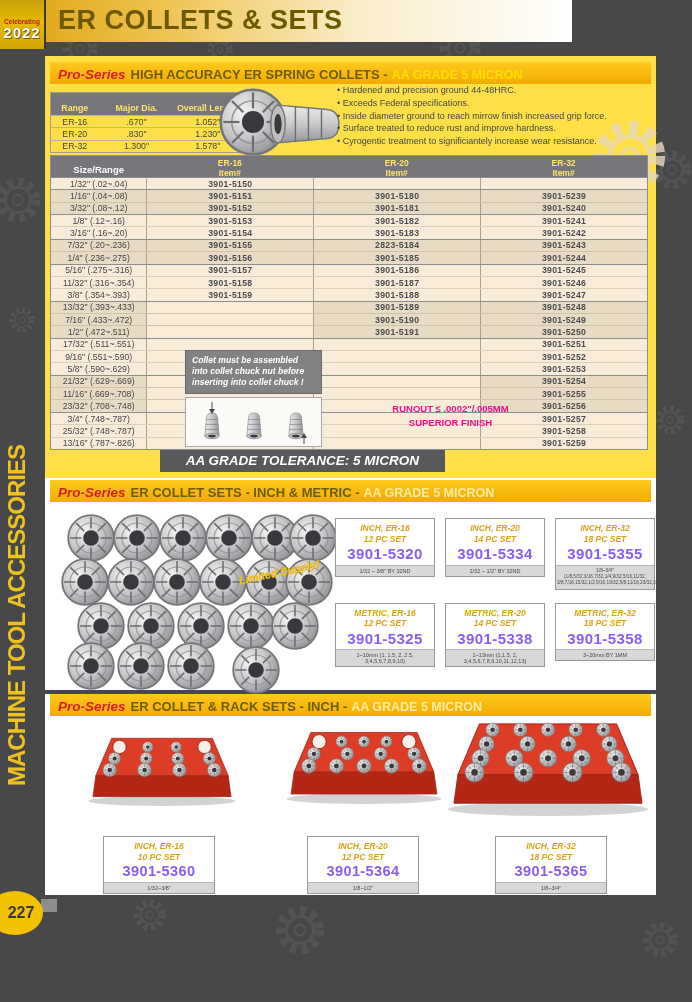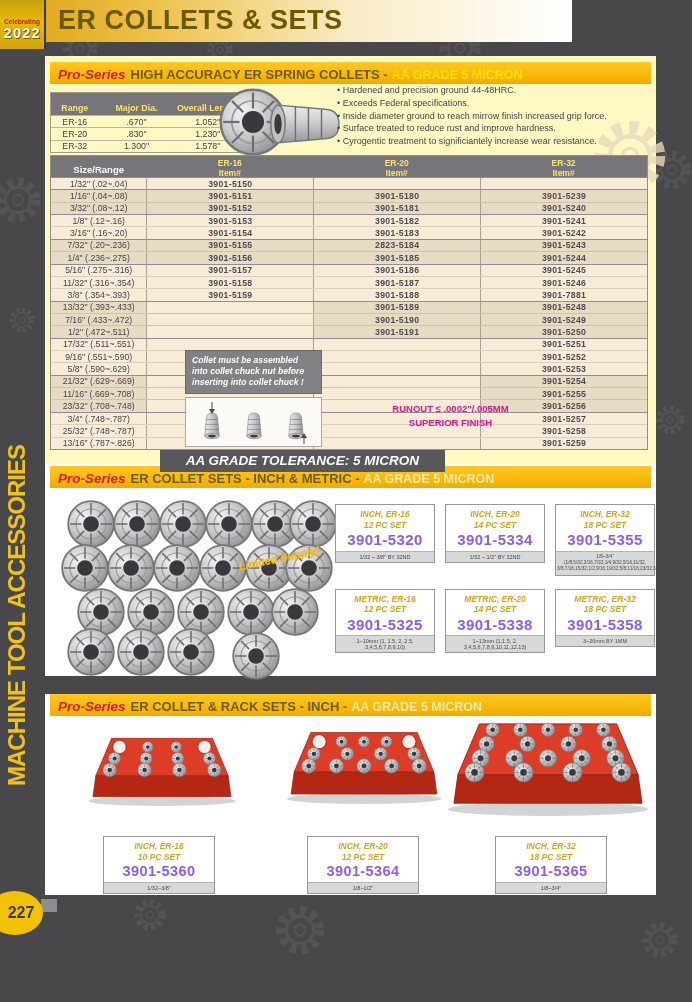--- a/index.html
+++ b/index.html
@@ -23,22 +23,22 @@
     writing-mode:vertical-rl;transform:rotate(180deg);text-align:center;
     font-size:24px;font-weight:bold;color:#f0c11c;letter-spacing:-1px}
   .page-badge{position:absolute;left:-13px;top:891px;width:56px;height:44px;background:#f2c100;border-radius:50%;
     z-index:6;display:flex;align-items:center;justify-content:center;padding-left:12px;
     font-size:16px;font-weight:bold;color:#3a3a3c}
   .badge-tab{position:absolute;left:41px;top:899px;width:16px;height:13px;background:#8e8e91;z-index:5}
   .decor{position:absolute;left:0;top:0;width:692px;height:1002px;pointer-events:none}
 
   
   .sec{position:absolute;left:45px;width:611px}
-  #sec1{top:56px;height:426px;background:#fef9c3}
-  #sec2{top:464px;height:212px;background:#ffffff}
+  #sec1{top:56px;height:426px;background:#fde047}
+  #sec2{top:478px;height:212px;background:#ffffff}
   #sec3{top:694px;height:201px;background:#ffffff}
 
   .banner{position:absolute;left:5px;width:601px;height:22px;padding:3px 0 0 8px;white-space:nowrap;
     background:linear-gradient(180deg,#ffc91f 0%,#f2ab00 100%)}
   #sec1 .banner{top:6px}#sec2 .banner{top:2px}#sec3 .banner{top:0}
   .banner .pre{color:#d42127;font-weight:bold;font-style:italic;font-size:13.5px;margin-right:5px}
   .banner .main{color:#6b5d00;font-weight:bold;font-size:13px}
   .banner .suf{font-weight:bold;font-size:12.5px;margin-left:4px}
   #sec1 .suf{color:#ffdf00}#sec2 .suf,#sec3 .suf{color:#ffeca0}
 
@@ -297,21 +297,21 @@
           <div class="mt-row g-light">
             <div class="mt-cell size">11/32" (.316~.354)</div>
             <div class="mt-cell item">3901-5158</div>
             <div class="mt-cell item">3901-5187</div>
             <div class="mt-cell item">3901-5246</div>
           </div>
           <div class="mt-row g-light">
             <div class="mt-cell size">3/8" (.354~.393)</div>
             <div class="mt-cell item">3901-5159</div>
             <div class="mt-cell item">3901-5188</div>
-            <div class="mt-cell item">3901-7881</div>
+            <div class="mt-cell item">3901-5247</div>
           </div>
           <div class="mt-row g-dark g-start">
             <div class="mt-cell size">13/32" (.393~.433)</div>
             <div class="mt-cell item empty"></div>
             <div class="mt-cell item">3901-5189</div>
             <div class="mt-cell item">3901-5248</div>
           </div>
           <div class="mt-row g-dark">
             <div class="mt-cell size">7/16" (.433~.472)</div>
             <div class="mt-cell item empty"></div>

